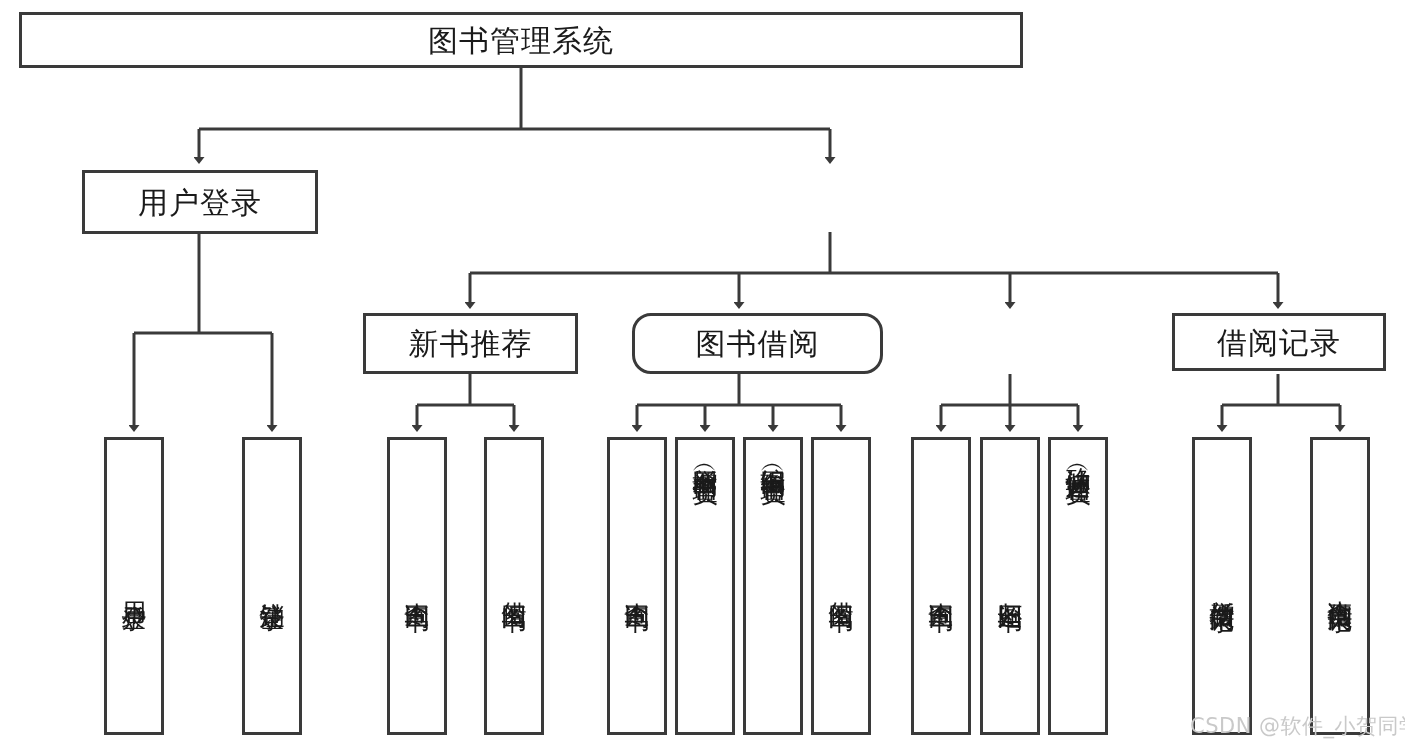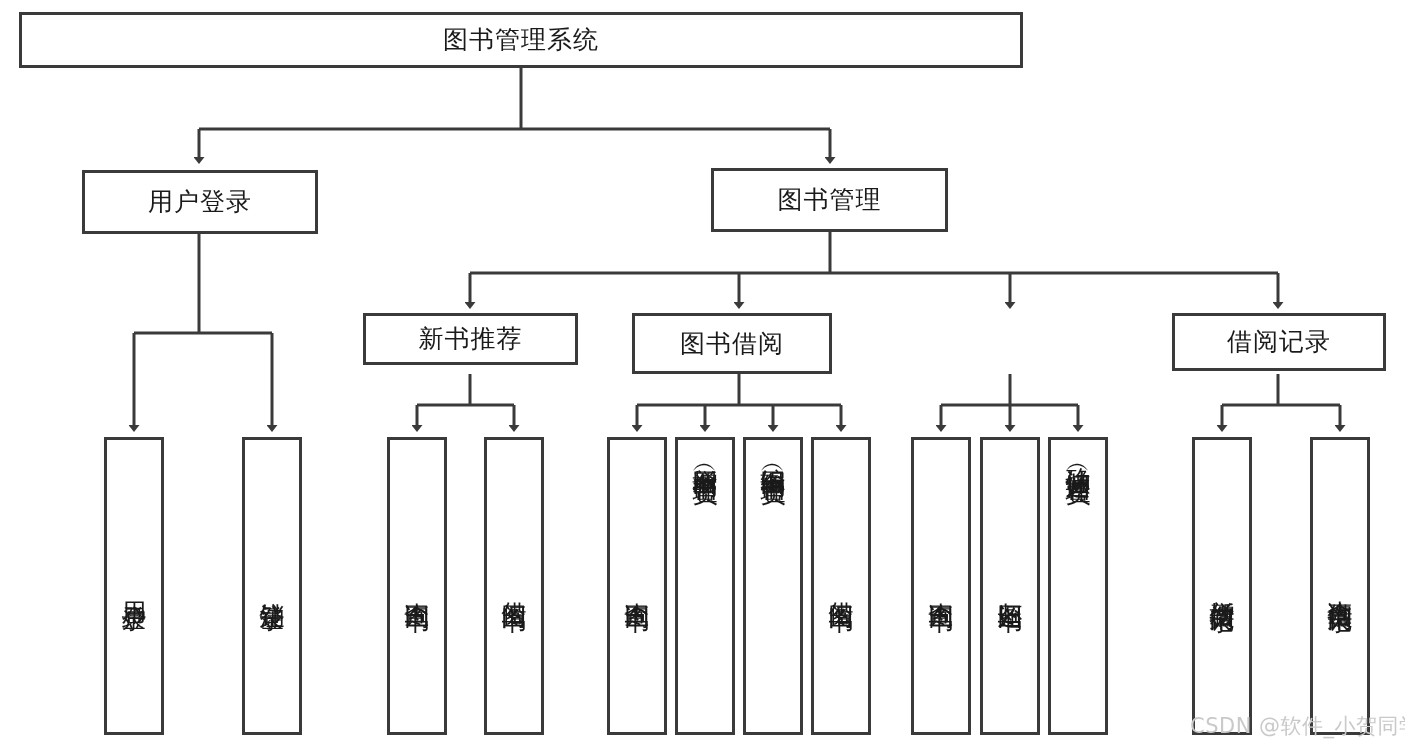--- a/index.html
+++ b/index.html
@@ -22,21 +22,21 @@
     box-sizing: border-box;
     border: 3px solid #3a3a3a;
     background: #ffffff;
     display: flex;
     align-items: center;
     justify-content: center;
     color: #1a1a1a;
     z-index: 2;
   }
   .node.h {
-    font-size: 25px;
+    font-size: 30px;
     line-height: 1.1;
     letter-spacing: 1px;
   }
   .node.v {
     font-size: 25px;
     letter-spacing: 2px;
     align-items: flex-start;
     justify-content: center;
     padding-top: 8px;
   }
@@ -125,28 +125,25 @@
     </g>
   </svg>
 
   <div class="node h" style="left:19px; top:12px; width:1004px; height:56px;">
     <span>图书管理系统</span>
   </div>
 
   <div class="node h" style="left:82px; top:170px; width:236px; height:64px;">
     <span>用户登录</span>
   </div>
-  <div class="node h" style="left:711px; top:168px; width:237px; height:64px;">
-    <span>图书管理</span>
-  </div>
 
-  <div class="node h" style="left:363px; top:313px; width:215px; height:52px;">
+  <div class="node h" style="left:363px; top:313px; width:215px; height:61px;">
     <span>新书推荐</span>
   </div>
-  <div class="node h" style="left:632px; top:313px; width:200px; height:61px;">
+  <div class="node h" style="left:632px; top:313px; width:251px; height:61px;border-radius:19px;">
     <span>图书借阅</span>
   </div>
   <div class="node h" style="left:1172px; top:313px; width:214px; height:58px;">
     <span>借阅记录</span>
   </div>
 
   <div class="node v center" style="left:104px; top:437px; width:60px; height:298px;">
     <span class="vtext">用户登录</span>
   </div>
   <div class="node v center" style="left:242px; top:437px; width:60px; height:298px;">

